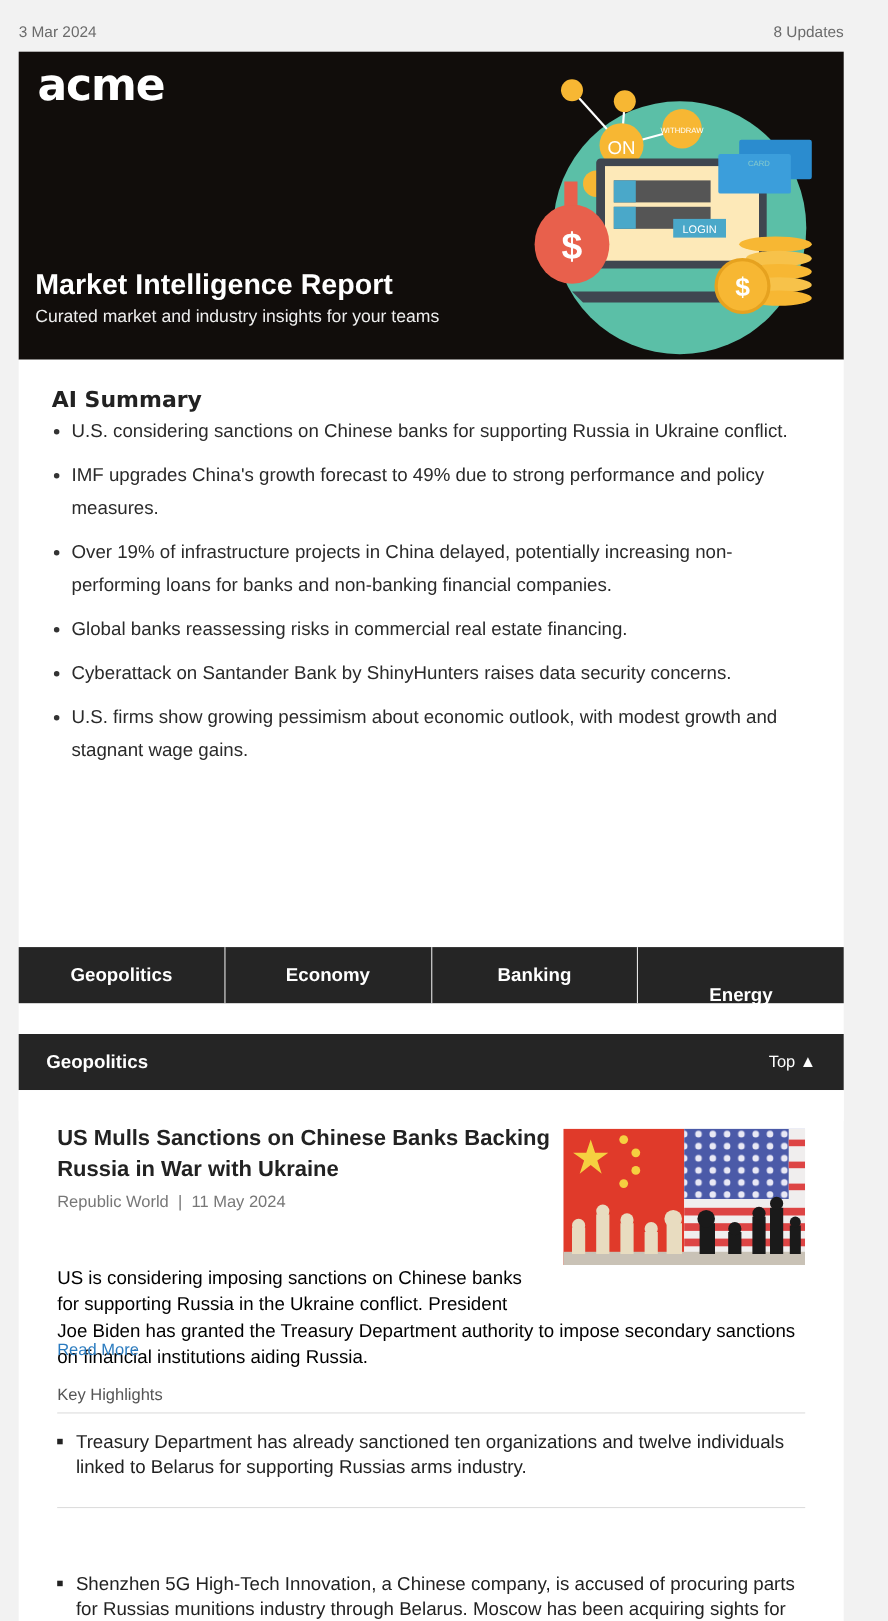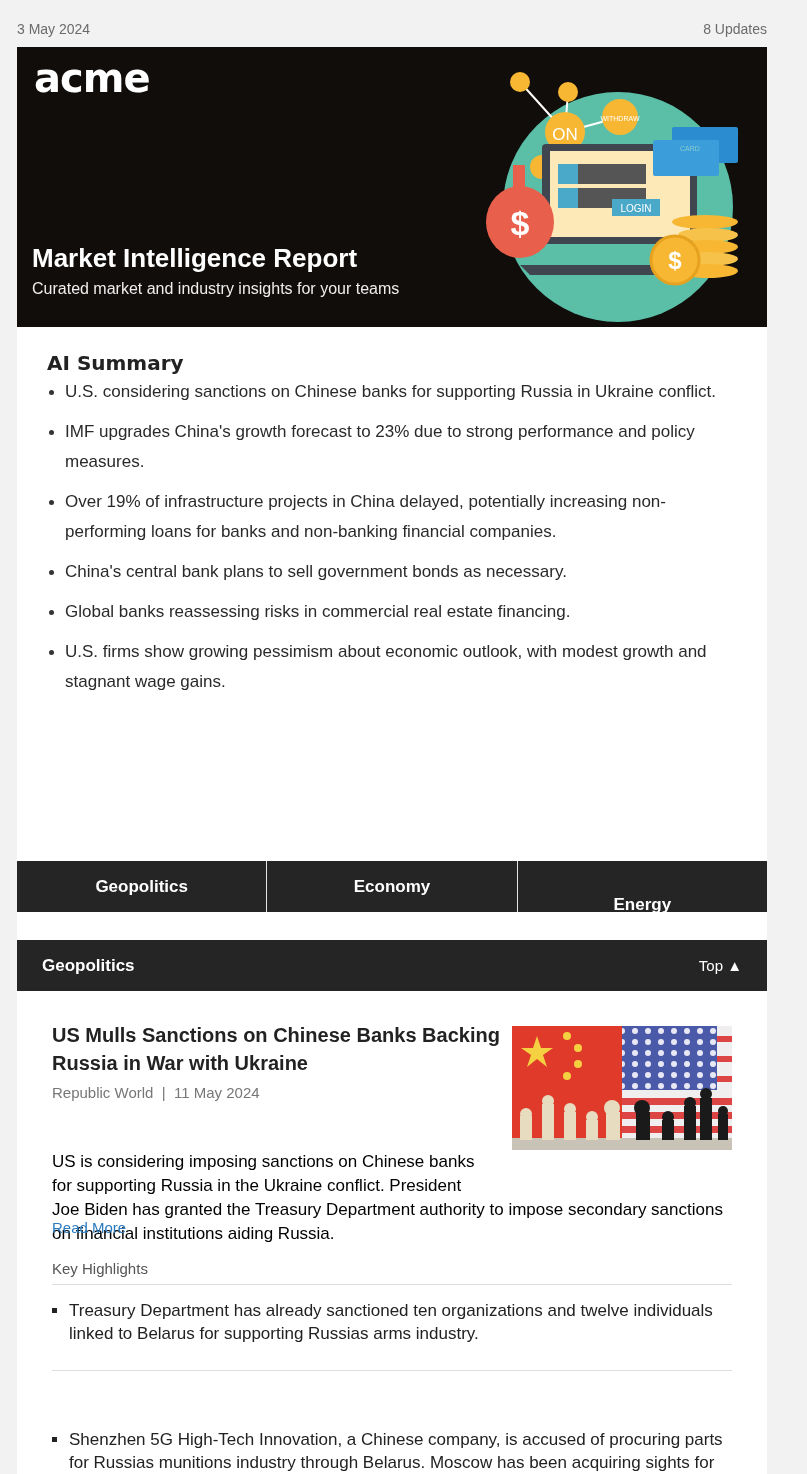--- a/index.html
+++ b/index.html
@@ -111,21 +111,21 @@
     }
     .kh-item::before {
       content: ""; position: absolute; left: -17px; top: 9px;
       width: 5px; height: 5px; background: #222;
     }
   </style>
 </head>
 <body>
 
 <div class="topbar">
-  <span>3 May 2024</span>
+  <span>3 Mar 2024</span>
   <span>8 Updates</span>
 </div>
 
 <div class="banner">
   <div class="logo">acme</div>
   <div class="banner-title">Market Intelligence Report</div>
   <div class="banner-sub">Curated market and industry insights for your teams</div>
   <svg class="illus" viewBox="0 0 297 280">
     <circle cx="148" cy="160" r="115" fill="#5bbfa7"></circle>
     <line x1="50" y1="35" x2="95" y2="85" stroke="#fff" stroke-width="2"></line>
@@ -161,31 +161,32 @@
     <ellipse cx="238" cy="224" rx="30" ry="7" fill="#f7b733"></ellipse>
     <circle cx="205" cy="213" r="24" fill="#f7b733" stroke="#e6a21f" stroke-width="3"></circle>
     <text x="205" y="222" font-size="24" fill="#fff" font-weight="bold" text-anchor="middle" font-family="Liberation Sans, sans-serif">$</text>
   </svg>
 </div>
 
 <section class="summary">
   <h2>AI Summary</h2>
   <ul>
     <li>U.S. considering sanctions on Chinese banks for supporting Russia in Ukraine conflict.</li>
-    <li>IMF upgrades China's growth forecast to 23% due to strong performance and policy measures.</li>
+    <li>IMF upgrades China's growth forecast to 49% due to strong performance and policy measures.</li>
     <li>Over 19% of infrastructure projects in China delayed, potentially increasing non-performing loans for banks and non-banking financial companies.</li>
-    <li>China's central bank plans to sell government bonds as necessary.</li>
     <li>Global banks reassessing risks in commercial real estate financing.</li>
+    <li>Cyberattack on Santander Bank by ShinyHunters raises data security concerns.</li>
     <li>U.S. firms show growing pessimism about economic outlook, with modest growth and stagnant wage gains.</li>
   </ul>
 </section>
 
 <nav class="nav">
   <div class="nav-item">Geopolitics</div>
   <div class="nav-item">Economy</div>
+  <div class="nav-item">Banking</div>
   <div class="nav-item">Energy</div>
 </nav>
 
 <div class="section-header">
   <span class="section-title">Geopolitics</span>
   <span class="top-link">Top ▲</span>
 </div>
 
 <article class="article">
   <div class="art-title">US Mulls Sanctions on Chinese Banks Backing Russia in War with Ukraine</div>

